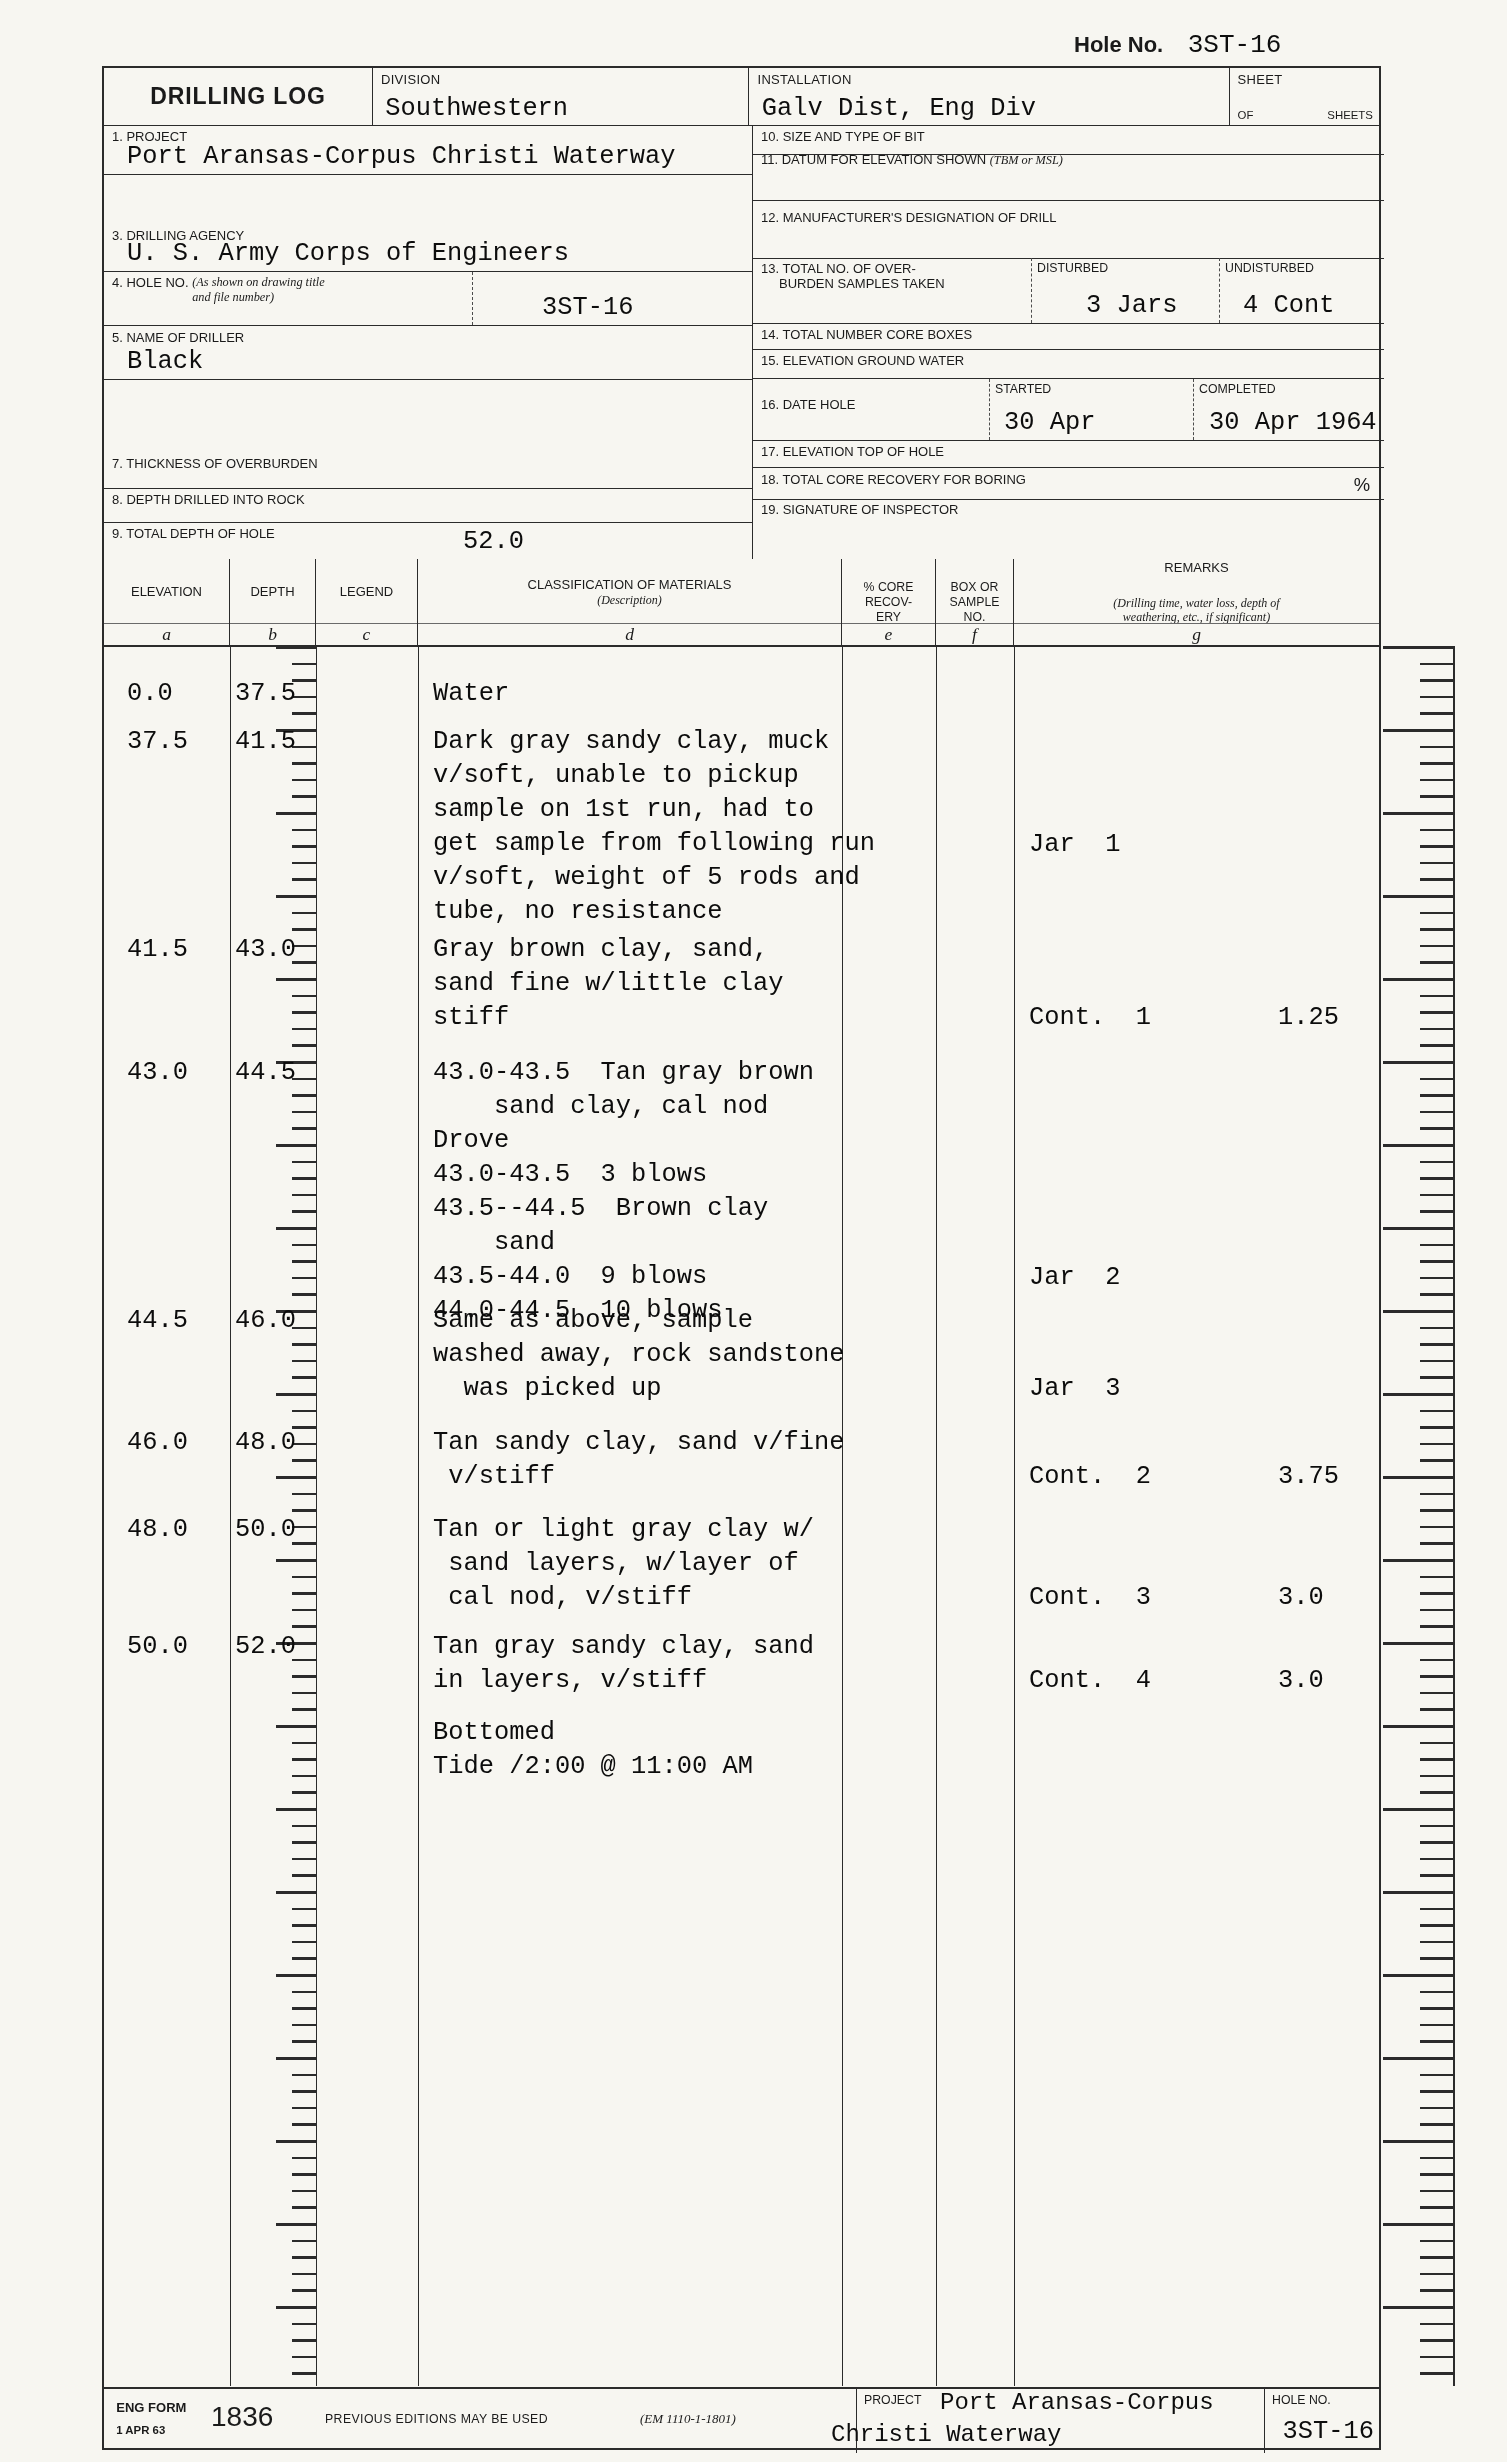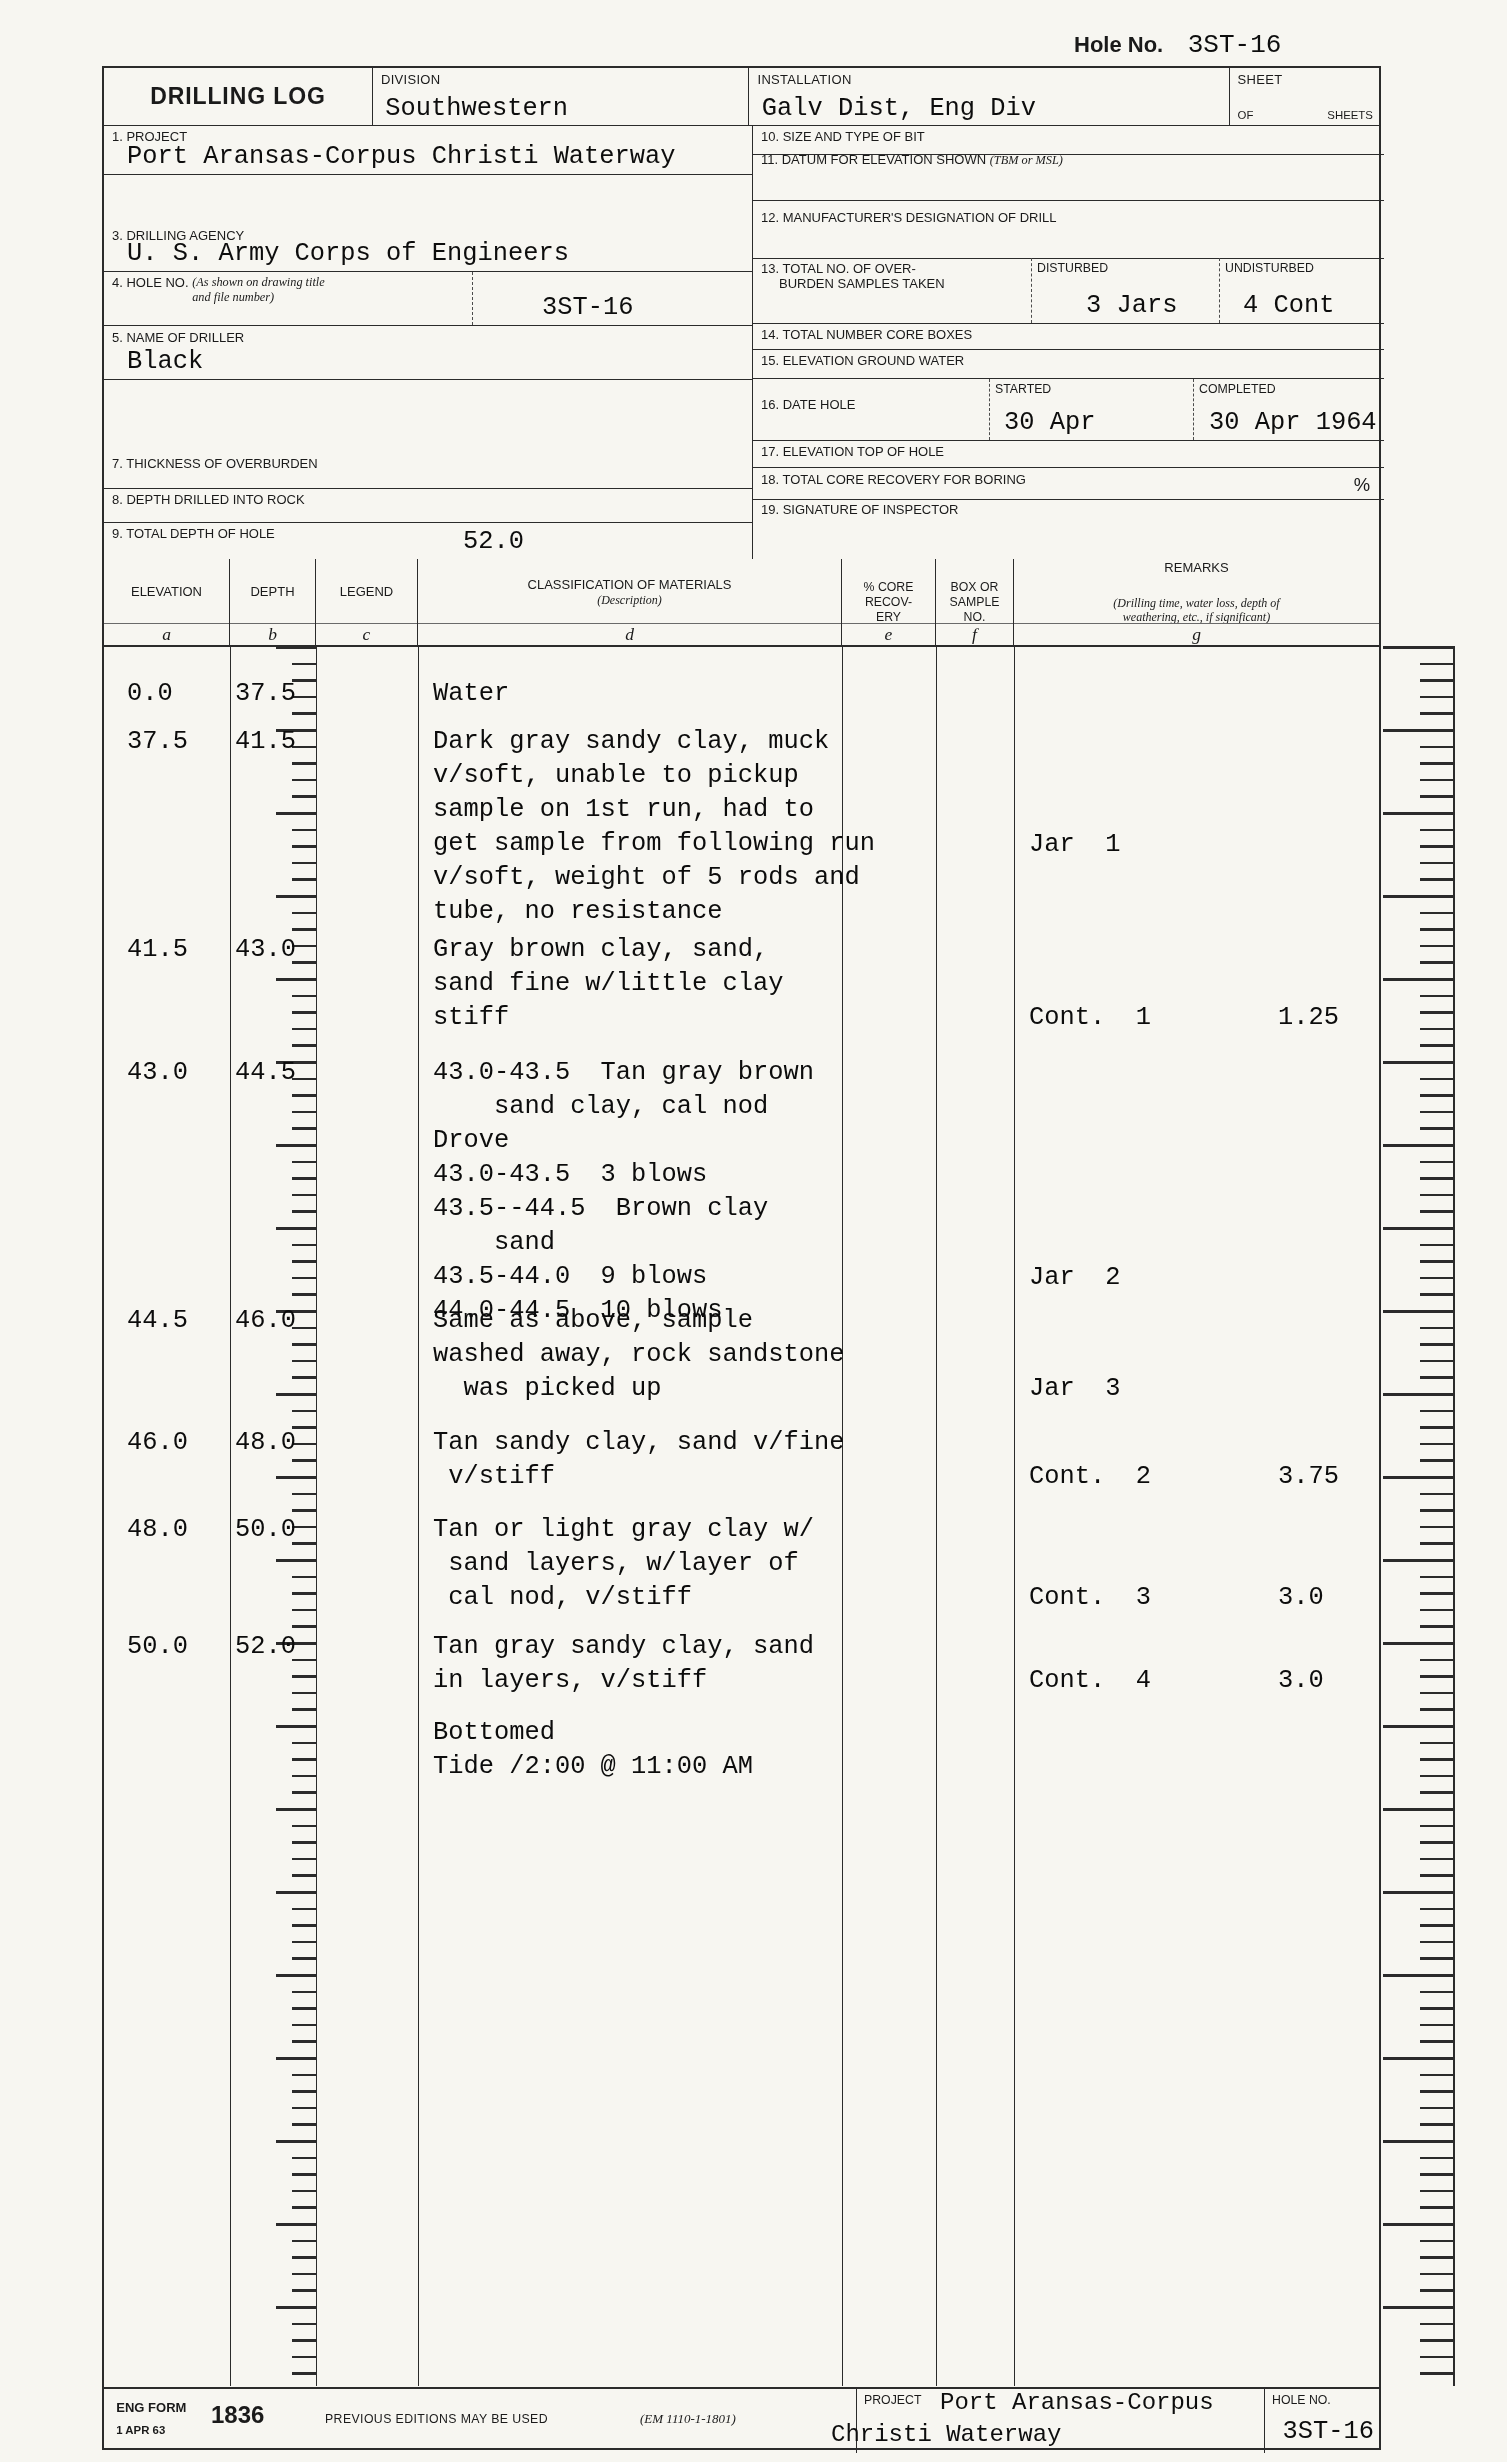--- a/index.html
+++ b/index.html
@@ -87,21 +87,21 @@
   .sm { position:absolute; left:925px; white-space:pre; }
   .rk { position:absolute; left:1174px; }
 
   
   .tfoot { position:absolute; left:0; top:2319px; width:100%; height:66px; border-top:2.6px solid #2b2b2b; display:flex; }
   .f-left { width:753px; position:relative; border-right:1.8px solid #2b2b2b; }
   .f-proj { width:408px; position:relative; border-right:1.8px solid #2b2b2b; }
   .f-hole { flex:1; position:relative; }
   .ef-name { position:absolute; left:12.3px; top:10.5px; font-size:13px; font-weight:700; }
   .ef-date { position:absolute; left:12.3px; top:35px; font-size:11.4px; font-weight:700; }
-  .ef-num  { position:absolute; left:107px; top:12.3px; font-size:24px; font-weight:700; }
+  .ef-num  { position:absolute; left:107px; top:12.3px; font-size:28px; font-weight:400; }
   .ef-ed   { position:absolute; left:221px; top:23px; font-size:12.3px; letter-spacing:0.4px; }
   .ef-em   { position:absolute; left:536px; top:22px; font-size:13px; }
   .fp-lbl  { position:absolute; left:7px; top:4.4px; font-size:12.3px; }
   .fp-v1   { position:absolute; left:83px; top:0px; font-size:24px; white-space:nowrap; }
   .fp-v2   { position:absolute; left:-26px; top:32px; font-size:24px; white-space:nowrap; }
   .fh-lbl  { position:absolute; left:7px; top:4.4px; font-size:12.3px; }
   .fh-v    { position:absolute; left:17.5px; top:28px; font-size:25.4px; }
 </style>
 </head>
 <body>

